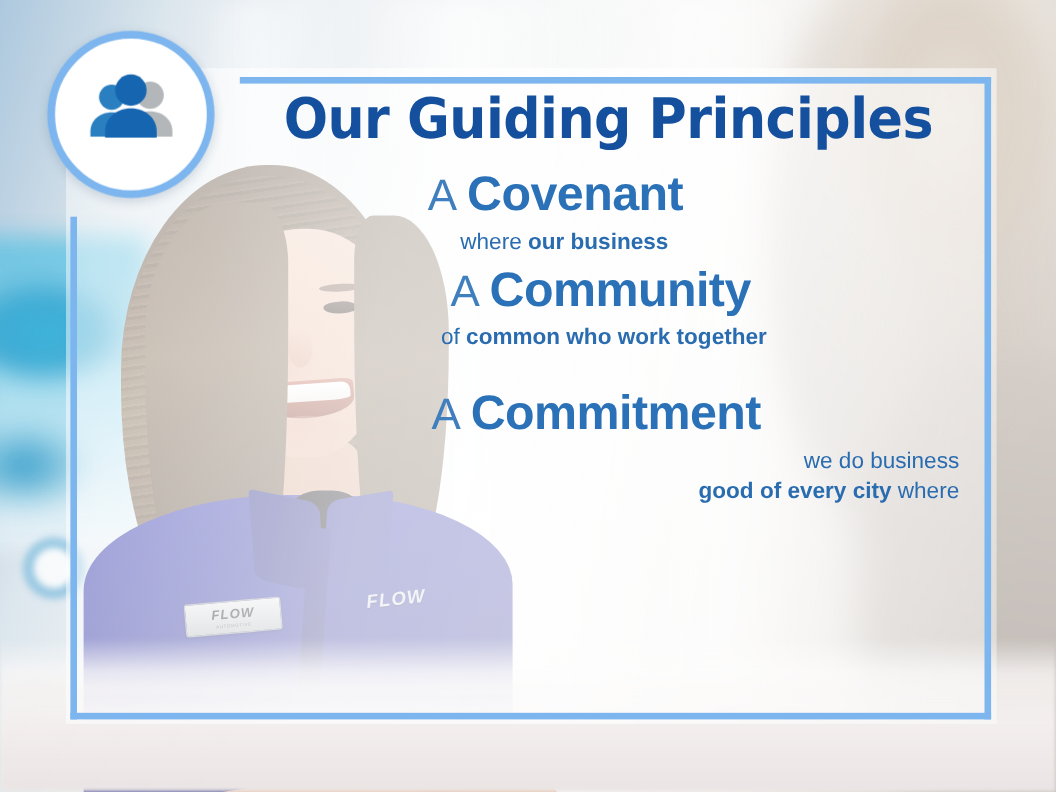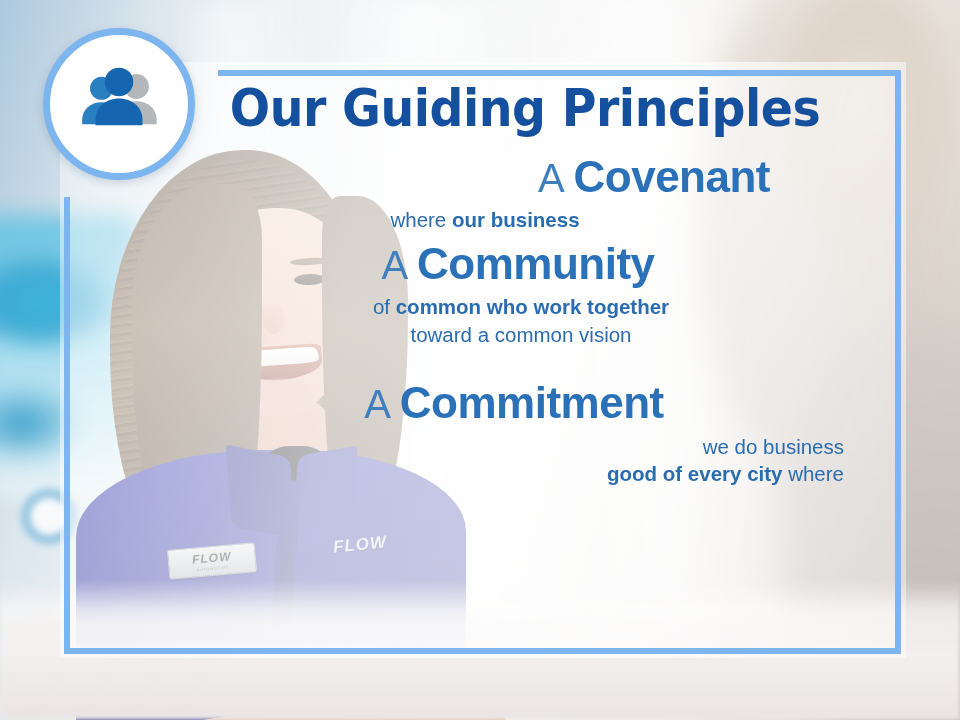--- a/index.html
+++ b/index.html
@@ -236,21 +236,21 @@
     position:absolute; left:43px; top:28px; width:152px; height:152px;
     border-radius:50%;
     background:#ffffff;
     border:7px solid #7db5ee;
     box-shadow:0 3px 10px rgba(60,90,120,.22);
     display:flex; align-items:center; justify-content:center;
   }
   .icon-circle svg{ width:92px; height:92px; display:block; }
 
   
-  .content{ position:absolute; left:184px; top:82px; width:682px; }
+  .content{ position:absolute; left:212px; top:82px; width:682px; }
 
   .title{
     font-family:"DejaVu Sans", sans-serif;
     font-weight:bold;
     font-size:51px;
     line-height:1.05;
     letter-spacing:-.5px;
     color:#15509e;
     text-align:center;
     transform:scaleX(.93);
@@ -273,21 +273,21 @@
     font-size:20.5px;
     line-height:1.34;
     color:#2a6cb0;
     text-align:right;
     margin-top:6px;
   }
   .p-sub b{ font-weight:bold; }
   .p-sub .ln{ display:block; }
 
   
-  #p-covenant .p-head{ text-align:right; padding-right:96px; margin-top:2px; }
+  #p-covenant .p-head{ text-align:center; padding-right:96px; margin-top:2px; }
   #p-covenant .p-sub { text-align:center; padding-right:80px; }
 
   #p-community{ margin-top:8px; }
   #p-community .p-head{ text-align:center; padding-right:14px; }
   #p-community .p-sub { text-align:center; padding-right:8px; }
 
   #p-commitment{ margin-top:32px; }
   #p-commitment .p-head{ text-align:center; padding-right:22px; }
   #p-commitment .p-sub { text-align:right; padding-right:22px; }
 </style>
@@ -381,21 +381,20 @@
       </div>
     </div>
 
     <div class="principle" id="p-community">
       <div class="p-head">
         <span class="art">A </span>
         <span class="word">Community</span>
       </div>
       <div class="p-sub">
         <span class="ln"><span>of </span><b>common who work together</b></span>
-        <span class="ln"><span>toward a common vision</span></span>
       </div>
     </div>
 
     <div class="principle" id="p-commitment">
       <div class="p-head">
         <span class="art">A </span>
         <span class="word">Commitment</span>
       </div>
       <div class="p-sub">
         <span class="ln"><span>we do business</span></span>

